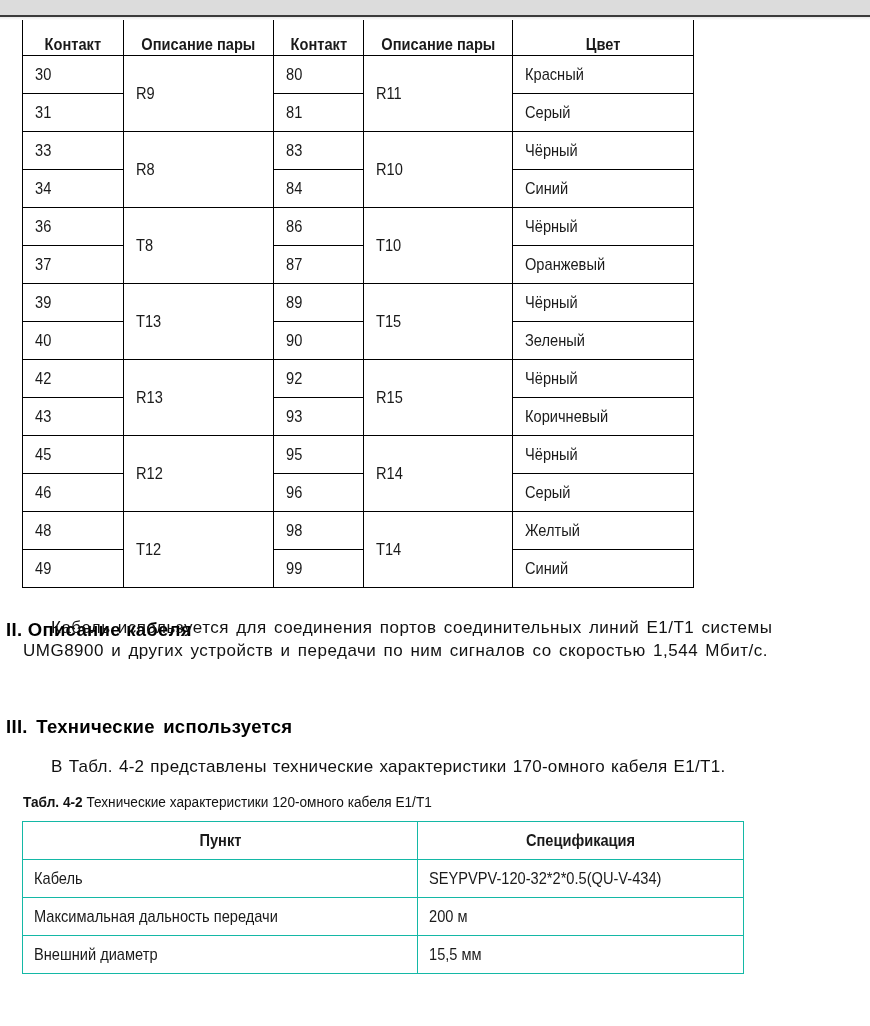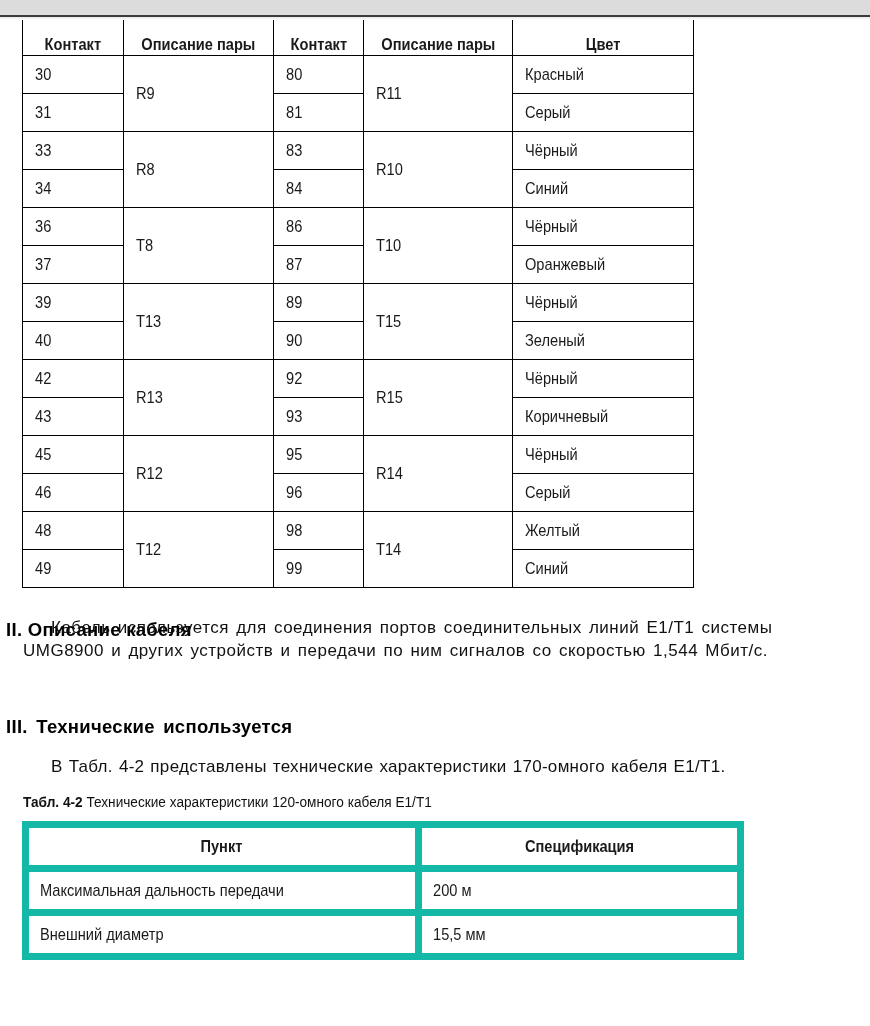--- a/index.html
+++ b/index.html
@@ -41,21 +41,21 @@
   }
   .caption {
     position: absolute; left: 23px; top: 793px; font-size: 15.5px; white-space: nowrap;
     transform: scaleX(0.88); transform-origin: left center; color: #111;
   }
   .caption b { font-weight: bold; }
   table.spec {
     position: absolute; left: 22px; top: 821px; border-collapse: collapse; width: 722px;
   }
   table.spec td, table.spec th {
-    border: 7px solid #14b8a6; height: 37px; font-size: 17px; padding: 0 0 0 11px;
+    border: 1px solid #14b8a6; height: 37px; font-size: 17px; padding: 0 0 0 11px;
     text-align: left; font-weight: normal; color: #1a1a1a;
   }
   table.spec th { font-weight: bold; text-align: center; padding: 0; }
   .s1 { width: 388px; } .s2 { width: 320px; }
 </style>
 </head>
 <body>
 
 <div class="topbar"></div>
 <div class="topbar-shadow"></div>
@@ -171,20 +171,24 @@
 
 <table class="spec">
   <thead>
     <tr>
       <th class="s1"><span class="cx" style="transform-origin:center center;">Пункт</span></th>
       <th class="s2"><span class="cx" style="transform-origin:center center;">Спецификация</span></th>
     </tr>
   </thead>
   <tbody>
     <tr>
+      <td><span class="cx">Кабель</span></td>
+      <td><span class="cx">SEYPVPV-120-32*2*0.5(QU-V-434)</span></td>
+    </tr>
+    <tr>
       <td><span class="cx">Максимальная дальность передачи</span></td>
       <td><span class="cx">200 м</span></td>
     </tr>
     <tr>
       <td><span class="cx">Внешний диаметр</span></td>
       <td><span class="cx">15,5 мм</span></td>
     </tr>
   </tbody>
 </table>
 

